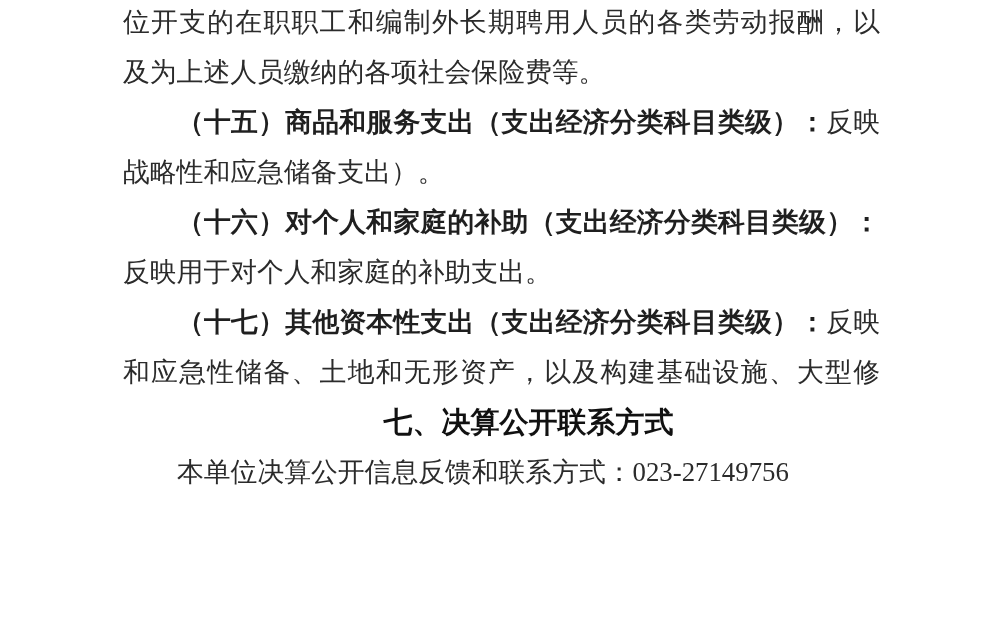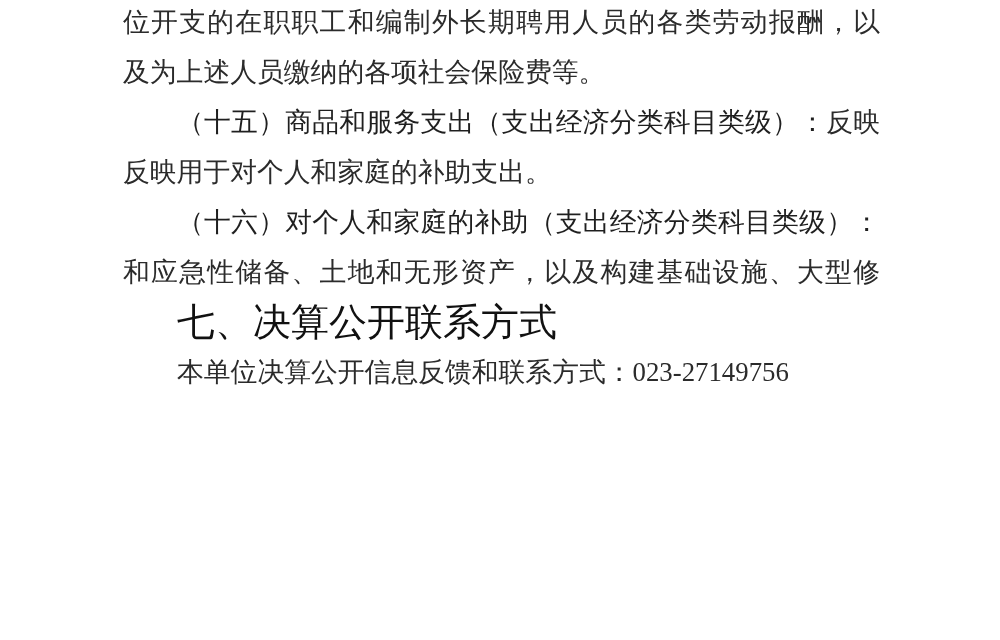--- a/index.html
+++ b/index.html
@@ -32,48 +32,51 @@
   .just {
     text-align: justify;
     text-align-last: justify;
     text-justify: inter-character;
   }
   
   .ind {
     text-indent: 54px;
   }
   .b {
-    font-weight: 400;
+    font-weight: 700;
     color: #1f1f1f;
   }
   .heading {
     font-family: "Liberation Sans", sans-serif;
-    font-weight: 400;
-    font-size: 38px;
+    font-weight: 700;
+    font-size: 29px;
     color: #111111;
+    text-align: center;
   }
 </style>
 </head>
 <body>
 
 <div class="page">
   <div class="doc">
 
     <div class="line just"><span>位开支的在职职工和编制外长期聘用人员的各类劳动报酬，以</span></div>
 
     <div class="line"><span>及为上述人员缴纳的各项社会保险费等。</span></div>
 
     <div class="line just ind"><span class="b">（十五）商品和服务支出（支出经济分类科目类级）：</span><span>反映</span></div>
 
 
+    <div class="line"><span>战略性和应急储备支出）。</span></div>
+
+    <div class="line just ind"><span class="b">（十六）对个人和家庭的补助（支出经济分类科目类级）：</span></div>
 
     <div class="line"><span>反映用于对个人和家庭的补助支出。</span></div>
 
-    <div class="line just ind"><span class="b">（十六）对个人和家庭的补助（支出经济分类科目类级）：</span></div>
-
+    <div class="line just ind"><span class="b">（十七）其他资本性支出（支出经济分类科目类级）：</span><span>反映</span></div>
 
 
     <div class="line just"><span>和应急性储备、土地和无形资产，以及构建基础设施、大型修</span></div>
 
 
     <div class="line ind heading"><span>七、决算公开联系方式</span></div>
 
     <div class="line ind"><span>本单位决算公开信息反馈和联系方式：023-27149756</span></div>
 
   </div>

